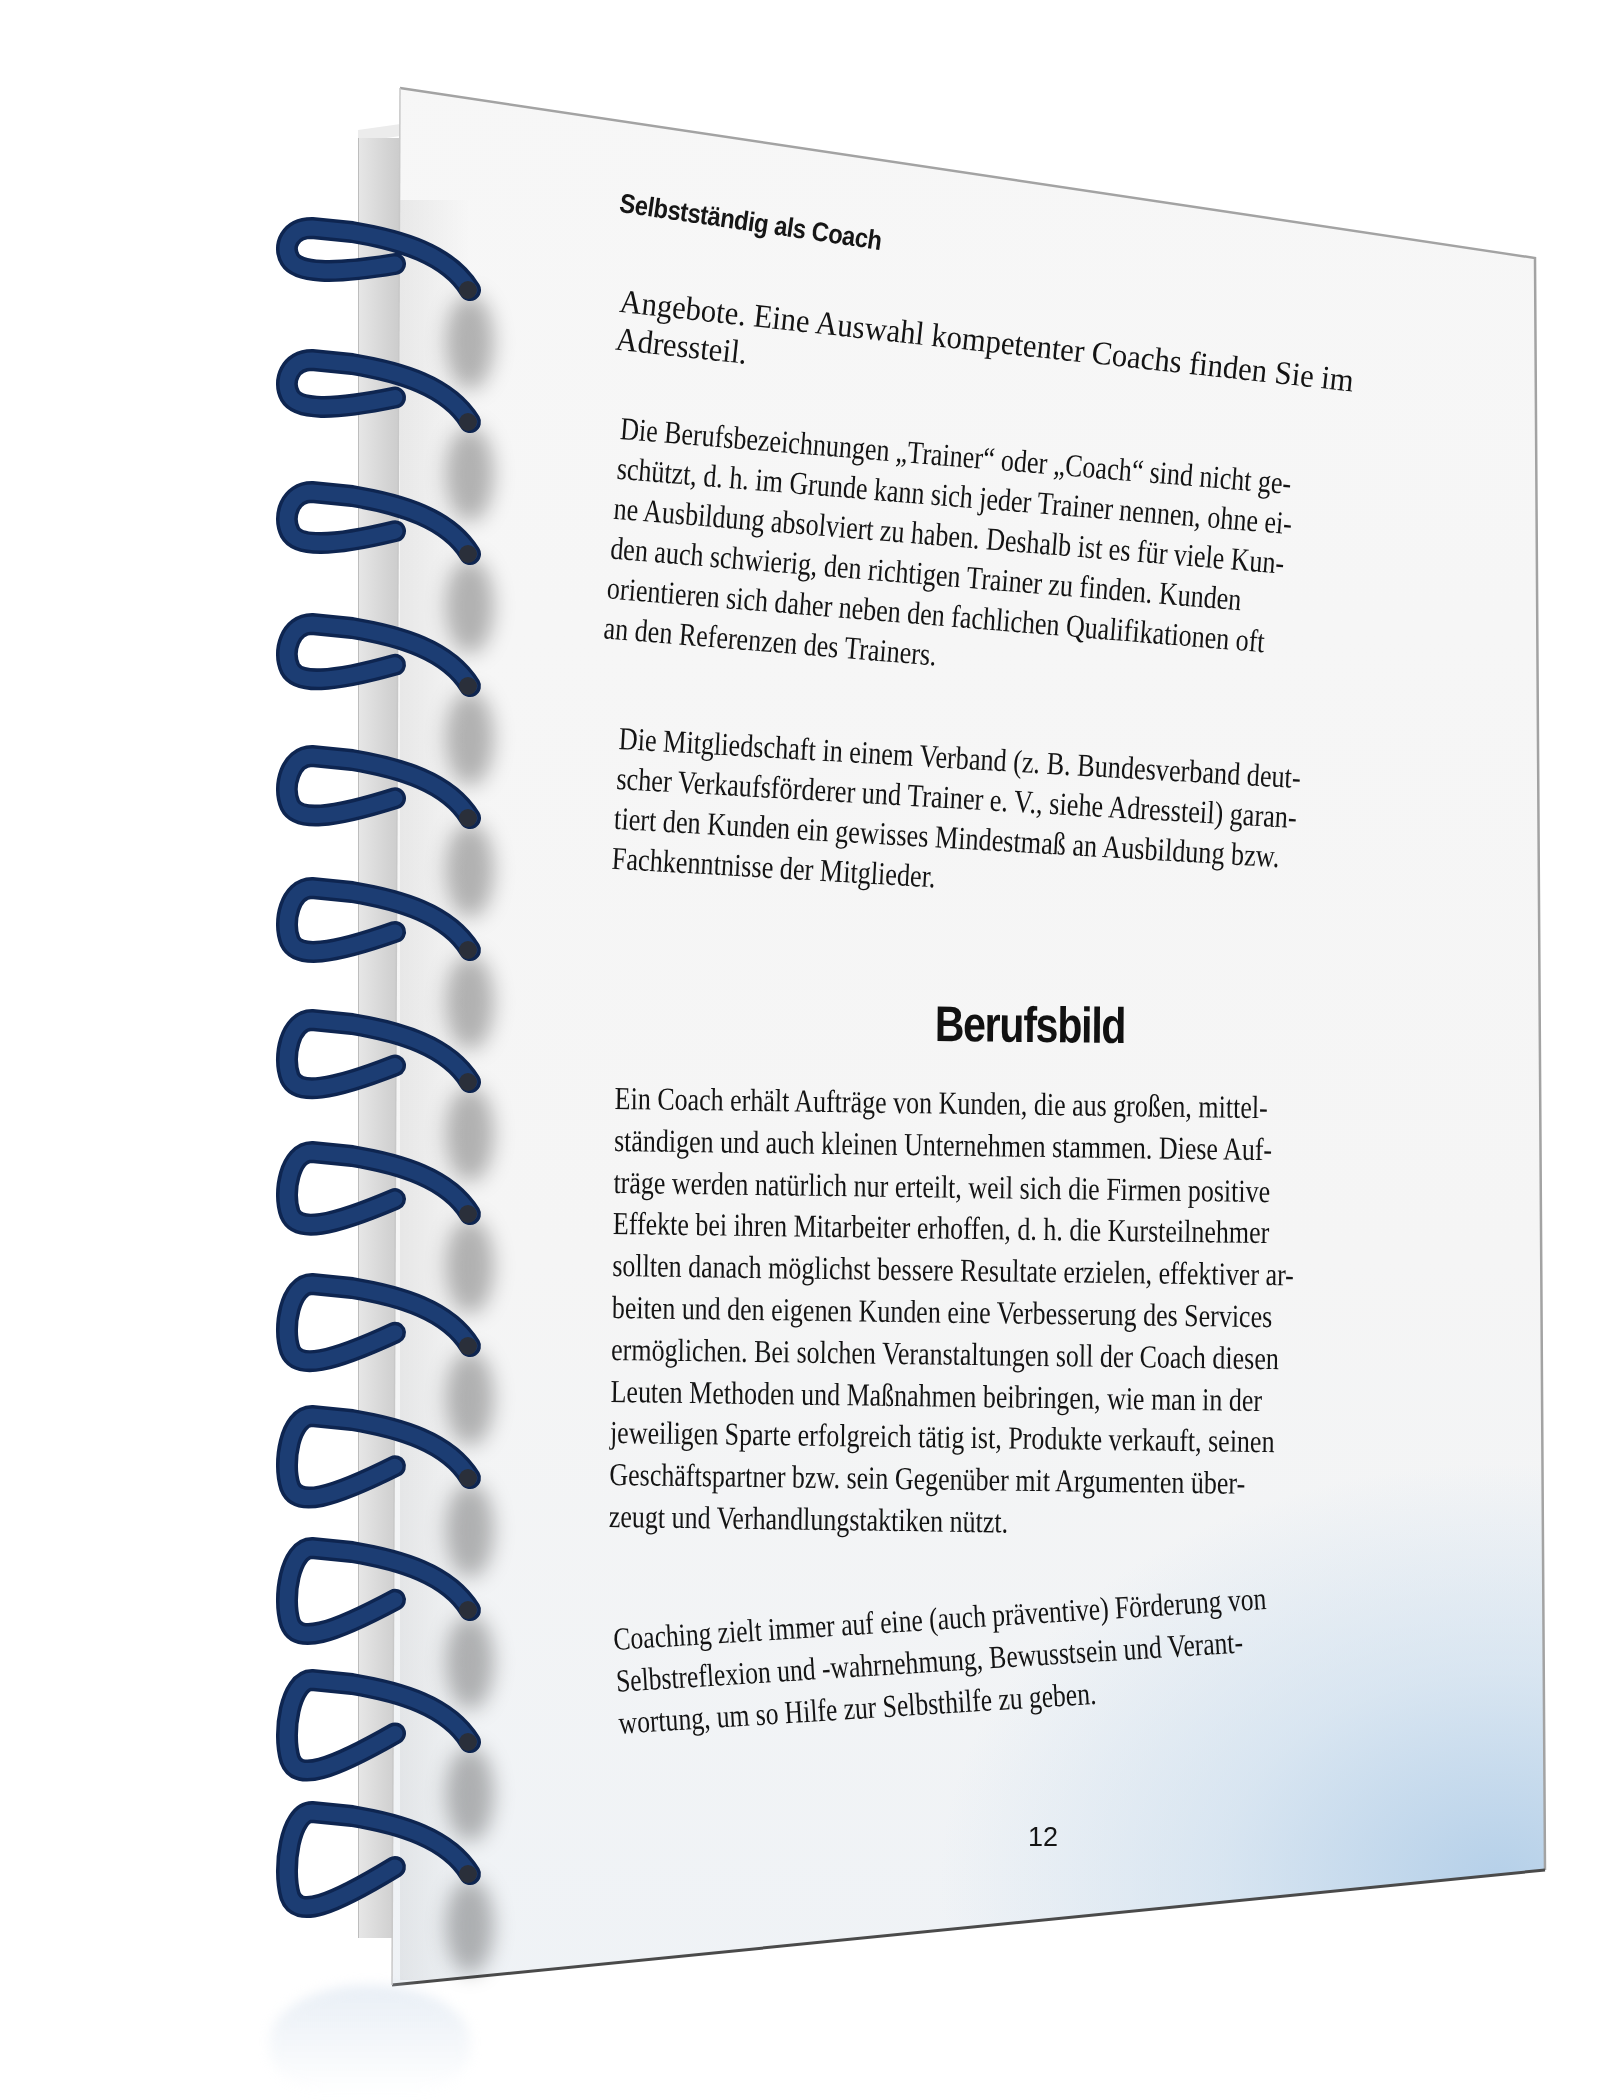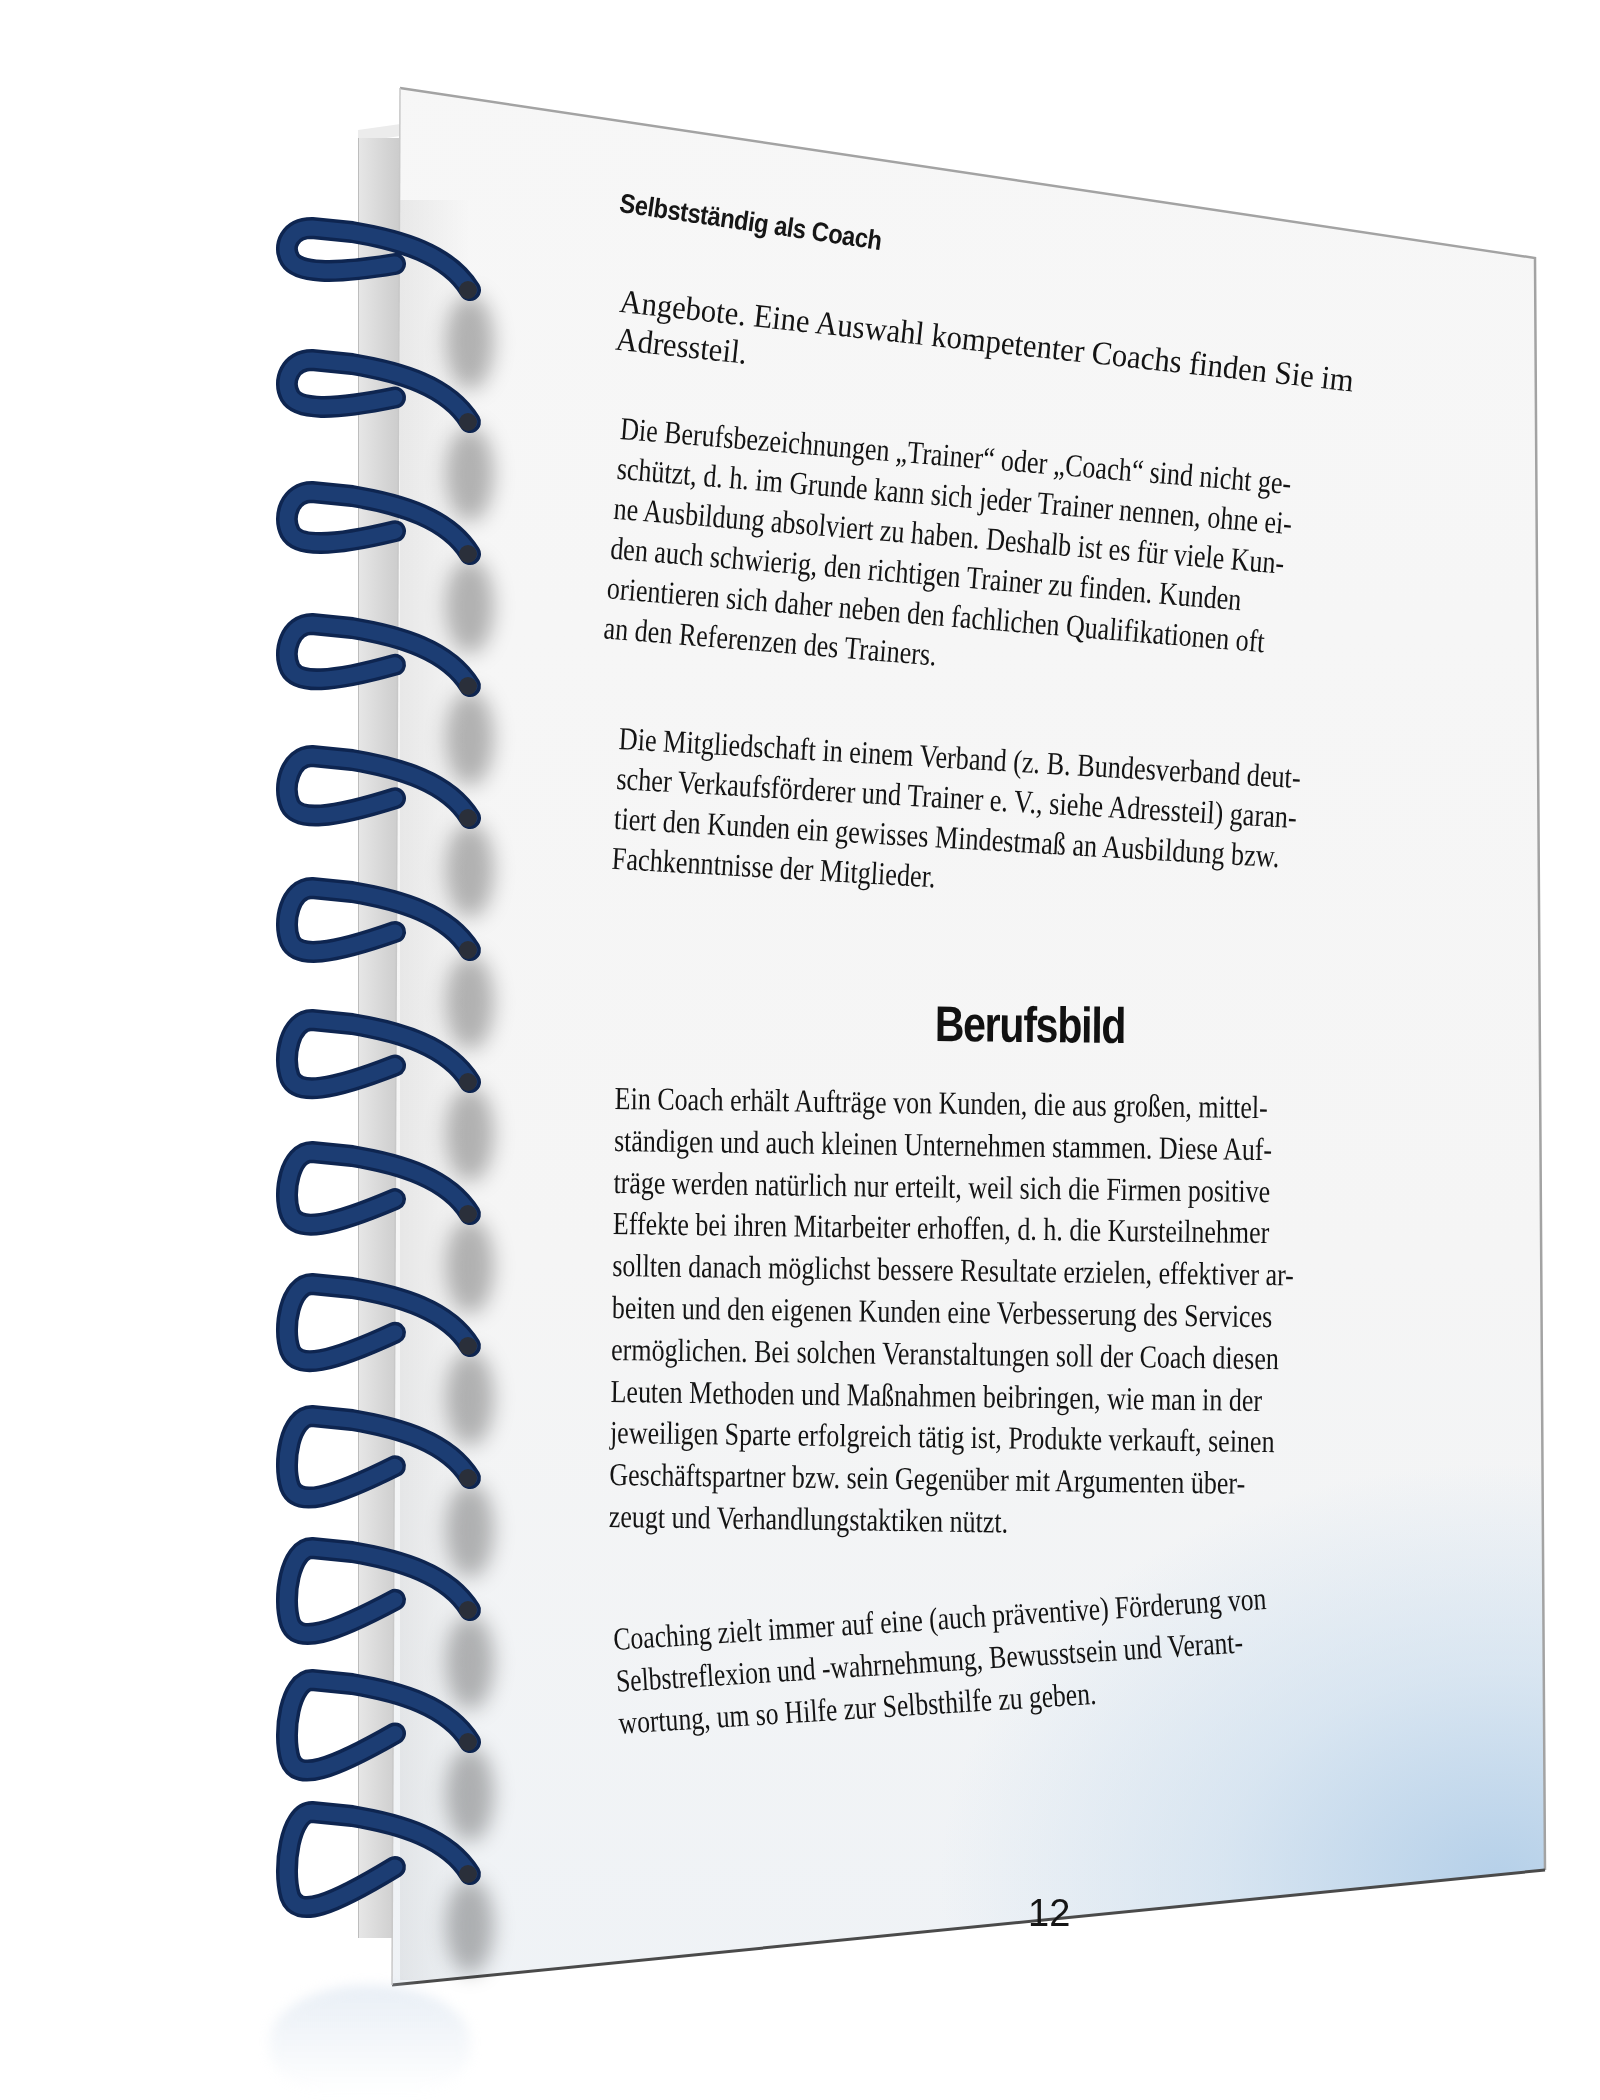--- a/index.html
+++ b/index.html
@@ -85,23 +85,23 @@
     font-weight: bold;
     font-size: 50px;
     letter-spacing: -1.5px;
     color: #111;
     transform: scaleX(0.82) rotate(0.5deg);
     transform-origin: left top;
     white-space: nowrap;
   }
   .page-number {
     position: absolute;
-    left: 1028px; top: 1892px;
+    left: 1028px; top: 1822px;
     font-family: "Liberation Sans", sans-serif;
-    font-size: 38px;
+    font-size: 27px;
     color: #151515;
   }
   
   .spiral { position: absolute; left: 0; top: 0; width: 1600px; height: 2100px; pointer-events: none; }
   .reflection {
     position: absolute;
     left: 270px; top: 1985px;
     width: 200px; height: 110px;
     background: linear-gradient(180deg, rgba(210,222,236,0.5), rgba(255,255,255,0));
     border-radius: 50% 50% 40% 40%;

